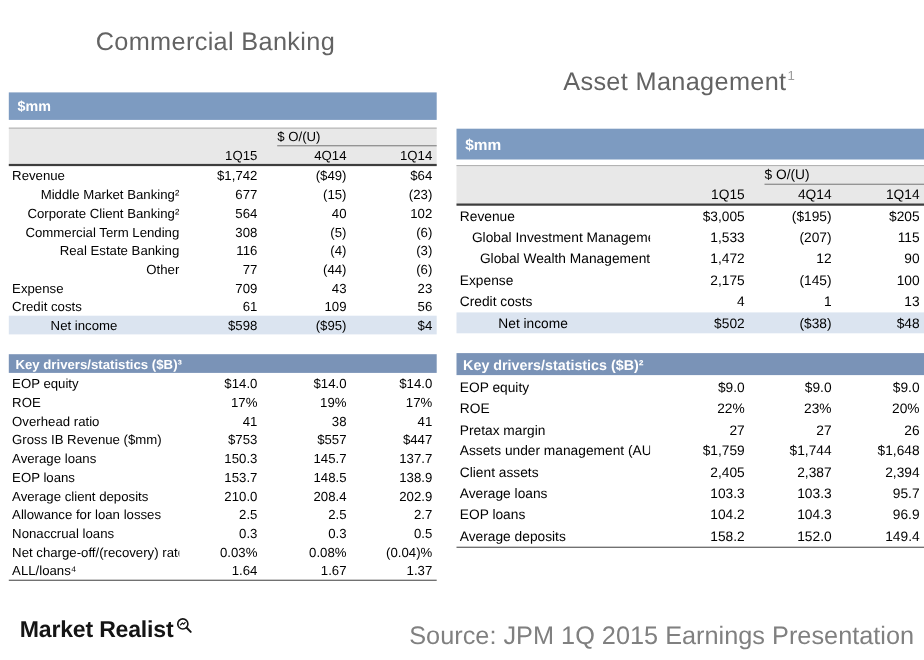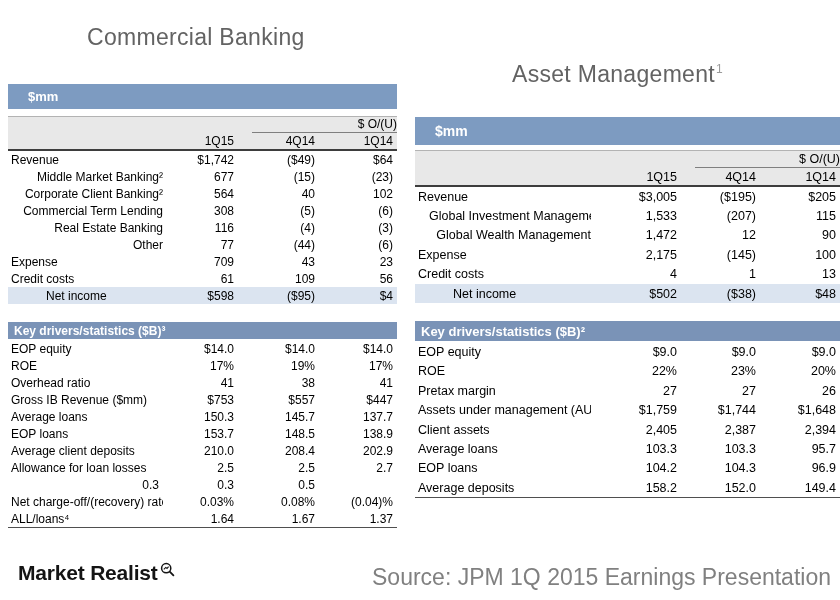--- a/index.html
+++ b/index.html
@@ -20,40 +20,40 @@
   #cb-title{left:87px;top:24px;}
   #am-title{left:512px;top:61px;}
   .title-sup{font-size:12px;vertical-align:super;color:#9b9b9b;margin-left:1px;}
 
   .fin-table{position:absolute;background:#fff;}
   #cb-table{left:8px;top:84px;width:389px;}
   #am-table{left:415px;top:117px;width:425px;}
 
   .unit-bar{
     background:var(--header-bar);color:#fff;font-weight:bold;
-    display:flex;align-items:center;padding-left:20px;
+    display:flex;align-items:center;padding-left:8px;
   }
   #cb-table .unit-bar{height:25px;font-size:13px;}
   #am-table .unit-bar{height:28px;font-size:14px;}
 
   .col-header{
     background:var(--colhead-bg);
     border-top:1px solid #b3b3b3;
     border-bottom:2px solid #3d3d3d;
   }
   #cb-table .col-header{margin-top:7px;}
   #am-table .col-header{margin-top:5px;}
 
   .ou-row,.q-row,.row{display:grid;align-items:center;}
   #cb-table .ou-row,#cb-table .q-row,#cb-table .row{grid-template-columns:1fr 75px 81px 78px;}
   #am-table .ou-row,#am-table .q-row,#am-table .row{grid-template-columns:1fr 90px 79px 80px;}
 
   #cb-table .ou-row,#cb-table .q-row{height:16px;font-size:12px;}
   #am-table .ou-row,#am-table .q-row{height:17px;font-size:12.5px;}
-  .ou{grid-column:3/5;text-align:right;border-bottom:1px solid #7f7f7f;margin-left:14px;padding-bottom:1px;}
+  .ou{grid-column:3/5;text-align:left;border-bottom:1px solid #7f7f7f;margin-left:14px;padding-bottom:1px;}
   .qh{font-size:inherit;}
 
   #cb-table .row{height:17px;font-size:12px;}
   #am-table .row{height:19.4px;font-size:12.5px;}
   .lbl{padding-left:3px;white-space:nowrap;overflow:hidden;}
   .num{text-align:right;padding-right:4px;white-space:nowrap;}
   .row.indent .lbl{padding-left:14px;text-align:right;}
   .row.hl{background:var(--highlight);padding-left:35px;}
 
   .key-bar{
@@ -214,20 +214,21 @@
       </div>
 
       <div class="row">
         <span class="lbl">Allowance for loan losses</span>
         <span class="num">2.5</span>
         <span class="num">2.5</span>
         <span class="num">2.7</span>
       </div>
 
       <div class="row">
+        <span class="lbl">Nonaccrual loans</span>
         <span class="num">0.3</span>
         <span class="num">0.3</span>
         <span class="num">0.5</span>
       </div>
 
       <div class="row">
         <span class="lbl">Net charge-off/(recovery) rate⁴</span>
         <span class="num">0.03%</span>
         <span class="num">0.08%</span>
         <span class="num">(0.04)%</span>

